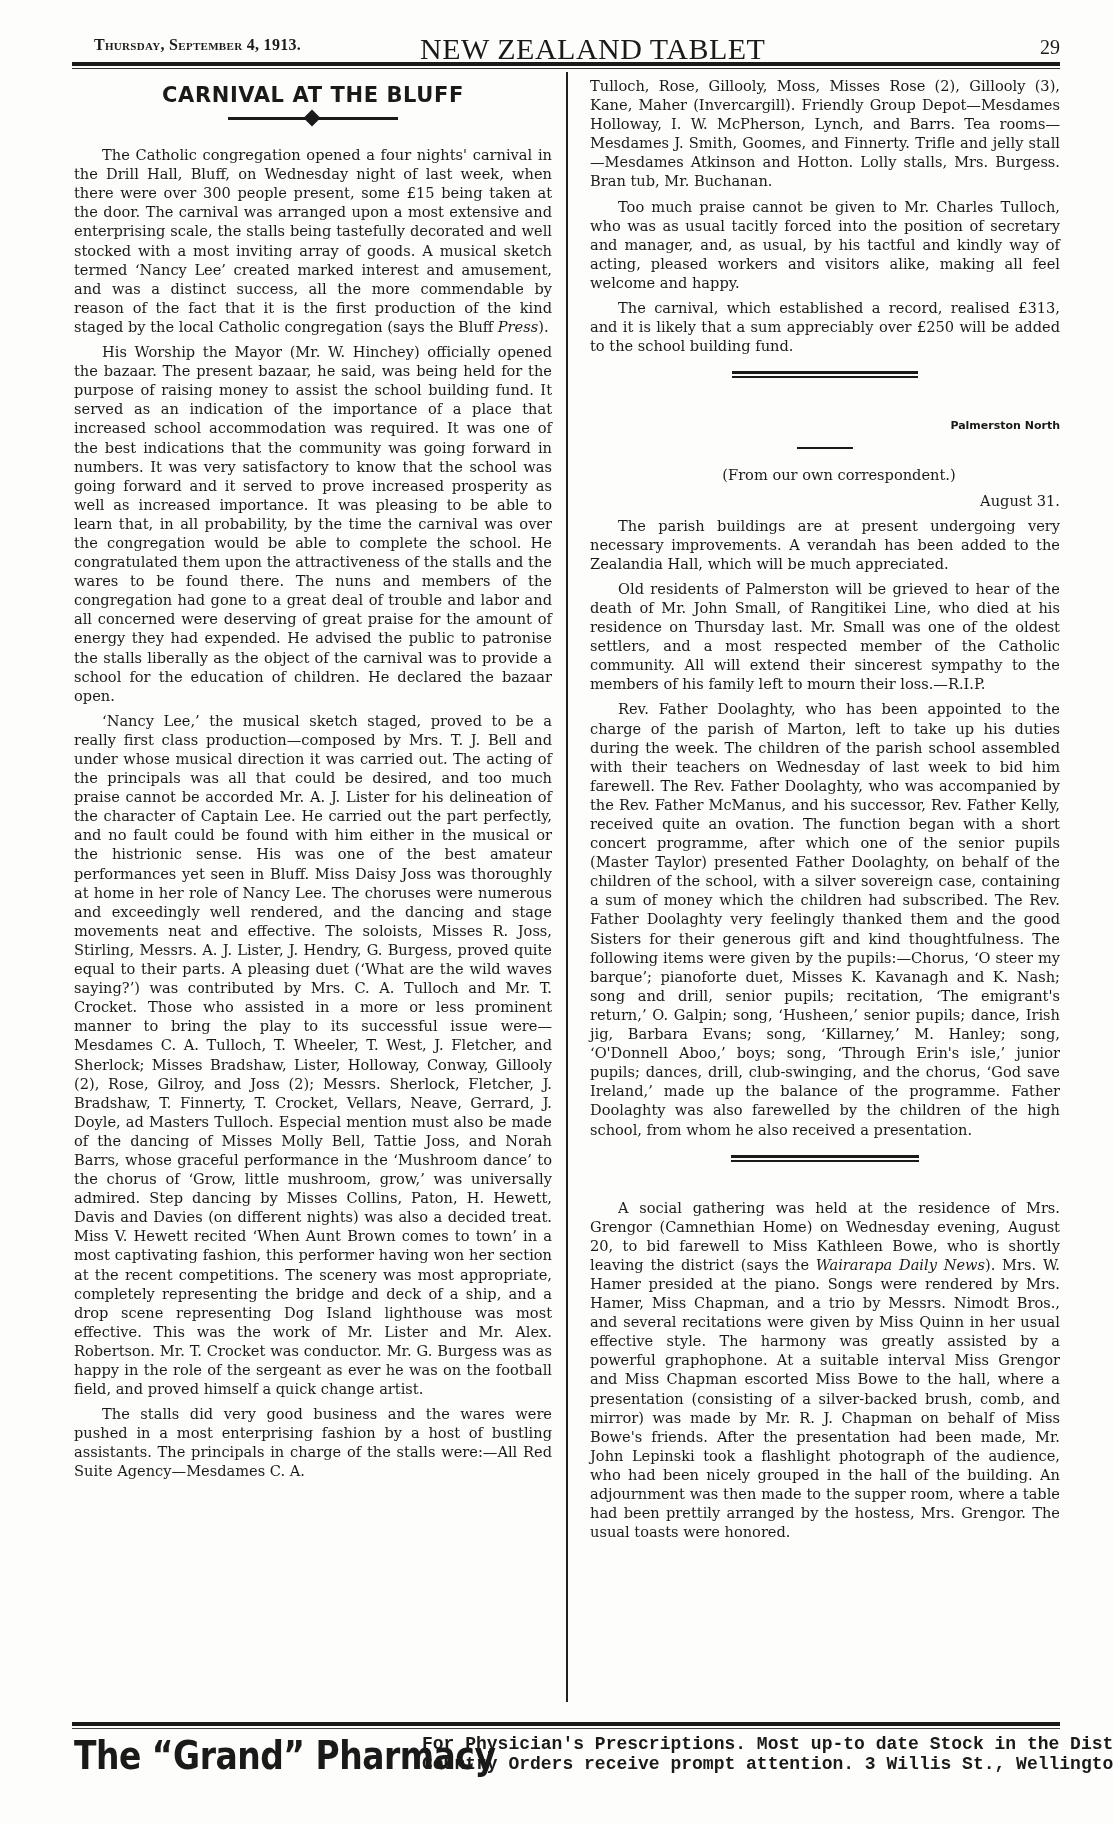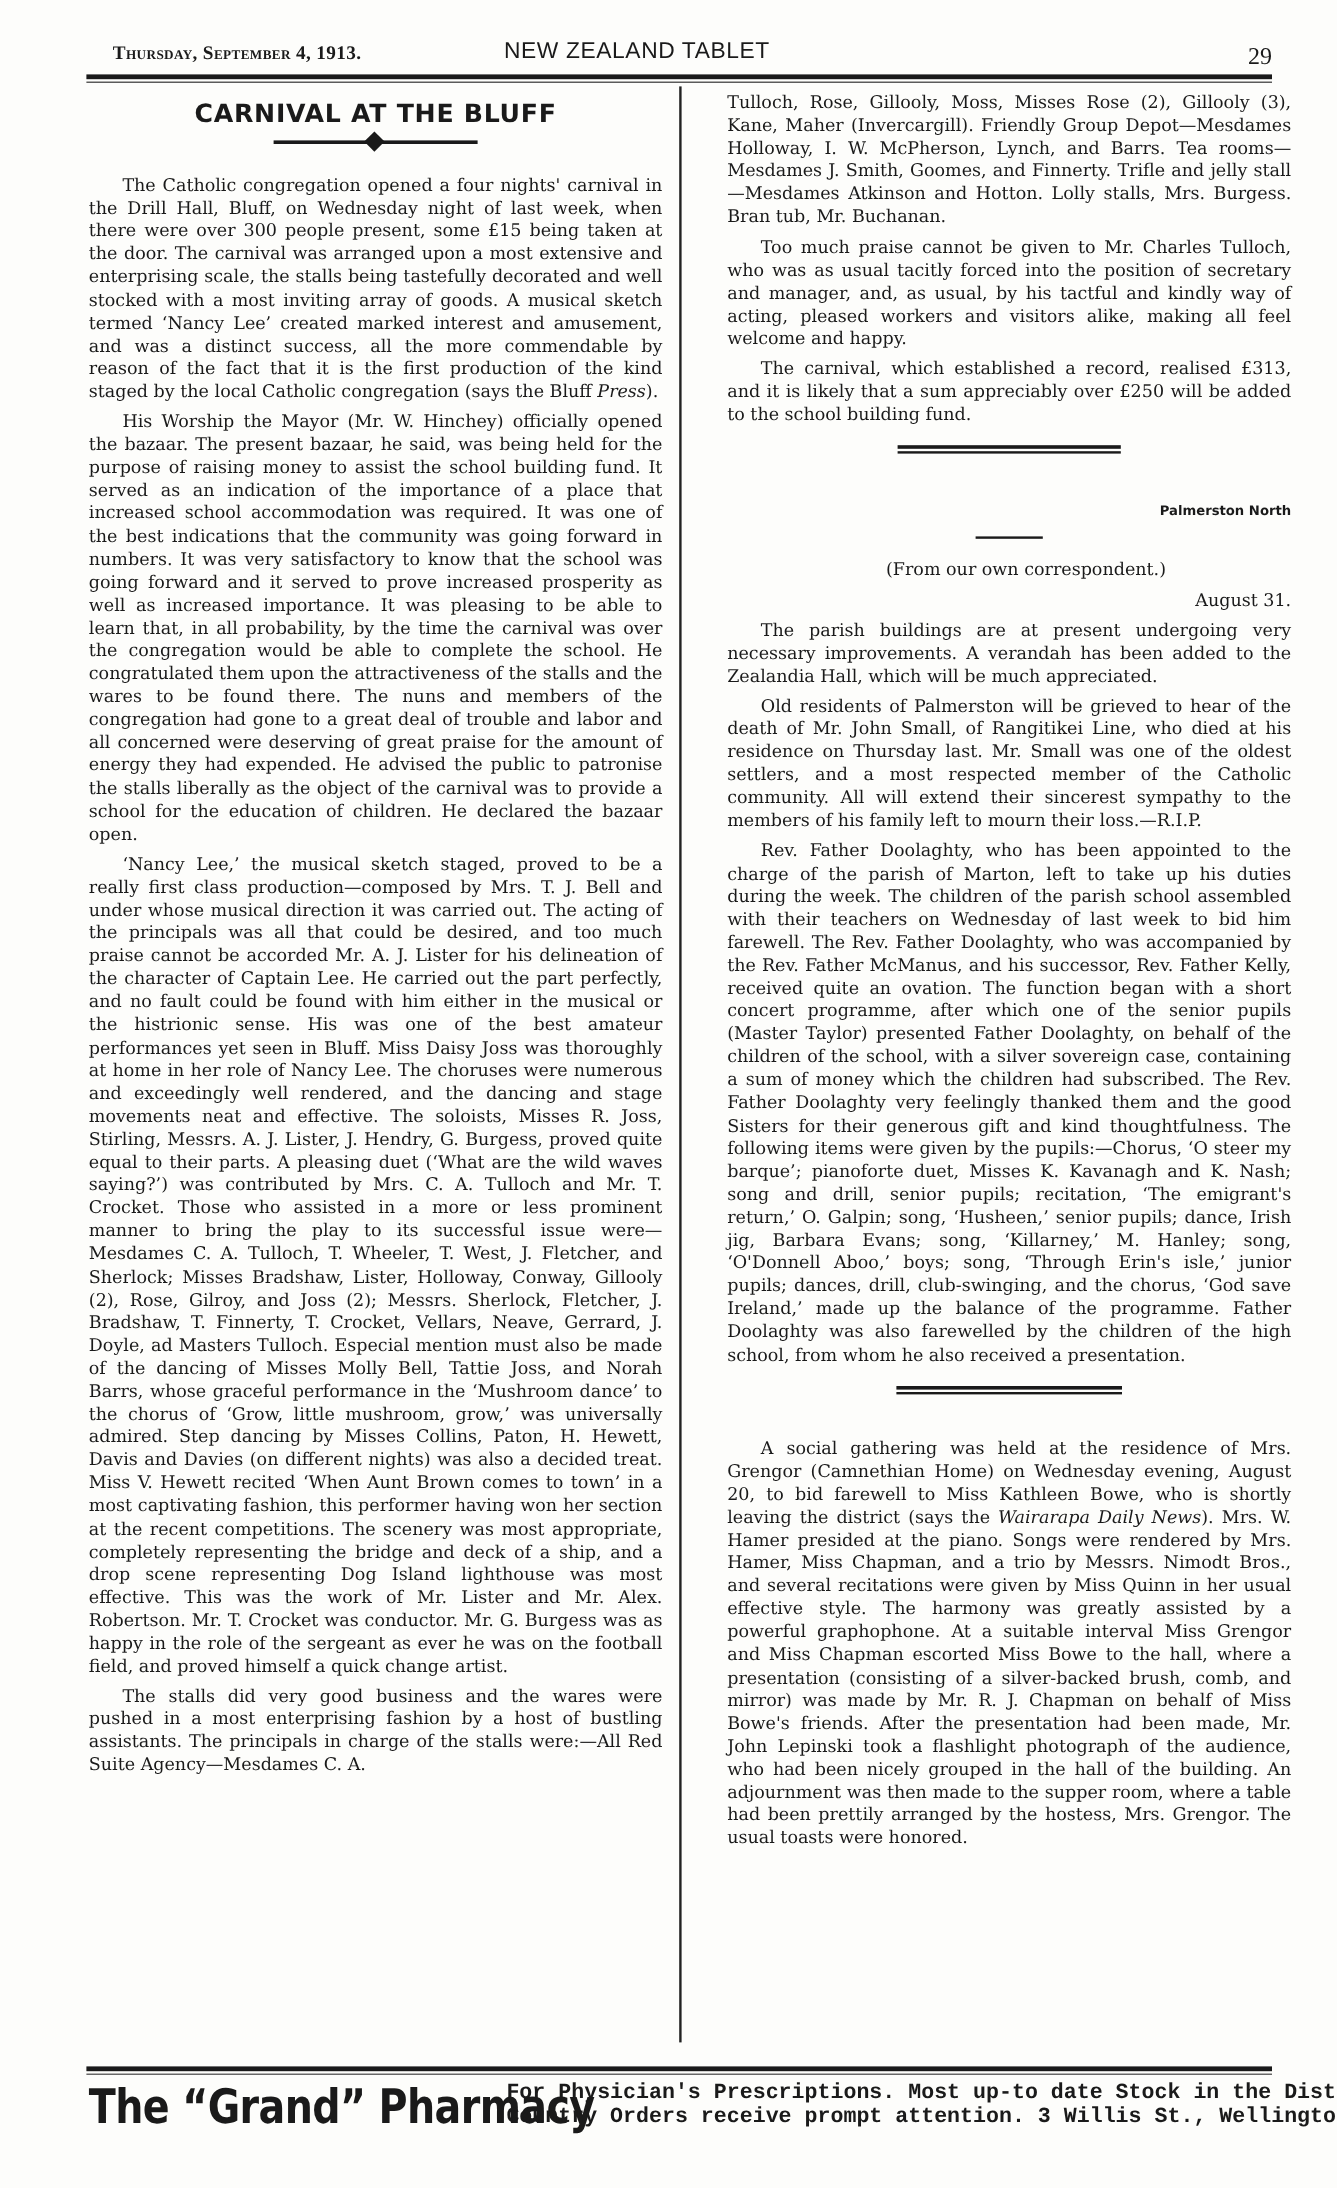--- a/index.html
+++ b/index.html
@@ -14,39 +14,39 @@
   .masthead {
     position: absolute; left: 72px; top: 30px; width: 988px; height: 36px;
   }
   .mh-date {
     position: absolute; left: 22px; top: 6px;
     font-family: "Liberation Serif", serif; font-size: 16px; letter-spacing: 0.3px;
     font-variant: small-caps; font-weight: bold;
   }
   .mh-title {
     position: absolute; left: 348px; top: 2px;
-    font-family: Liberation Sans, sans-serif; font-size: 19px; letter-spacing: 0.5px;
+    font-family: Liberation Serif, serif; font-size: 30px; letter-spacing: 0.5px;
   }
   .mh-page {
     position: absolute; right: 0px; top: 6px;
     font-family: "Liberation Serif", serif; font-size: 20px; font-weight: normal;
   }
   .mh-rule1 { position: absolute; left: 72px; top: 62px; width: 988px; height: 4px; background: #1a1a1a; }
   .mh-rule2 { position: absolute; left: 72px; top: 68px; width: 988px; height: 1px; background: #333; }
 
   
   .col-divider { position: absolute; left: 566px; top: 72px; width: 2px; height: 1630px; background: #222; }
 
   
   .col {
     position: absolute; top: 76px;
     font-size: 14.6px; line-height: 19.1px; text-align: justify; hyphens: auto;
   }
   .col-left { left: 74px; width: 478px; }
-  .col-right { left: 590px; width: 470px; margin-left: 16px; }
+  .col-right { left: 590px; width: 470px; }
   .col p { margin: 0 0 6px 0; text-indent: 28px; }
   .col p.noindent { text-indent: 0; }
 
   .headline {
     text-align: center; font-family: "DejaVu Sans", sans-serif;
     font-size: 21px; font-weight: bold; letter-spacing: 0.6px; margin: 10px 0 6px 0;
   }
   .ornament-rule {
     position: relative; width: 170px; height: 14px; margin: 0 auto 20px auto;
   }

